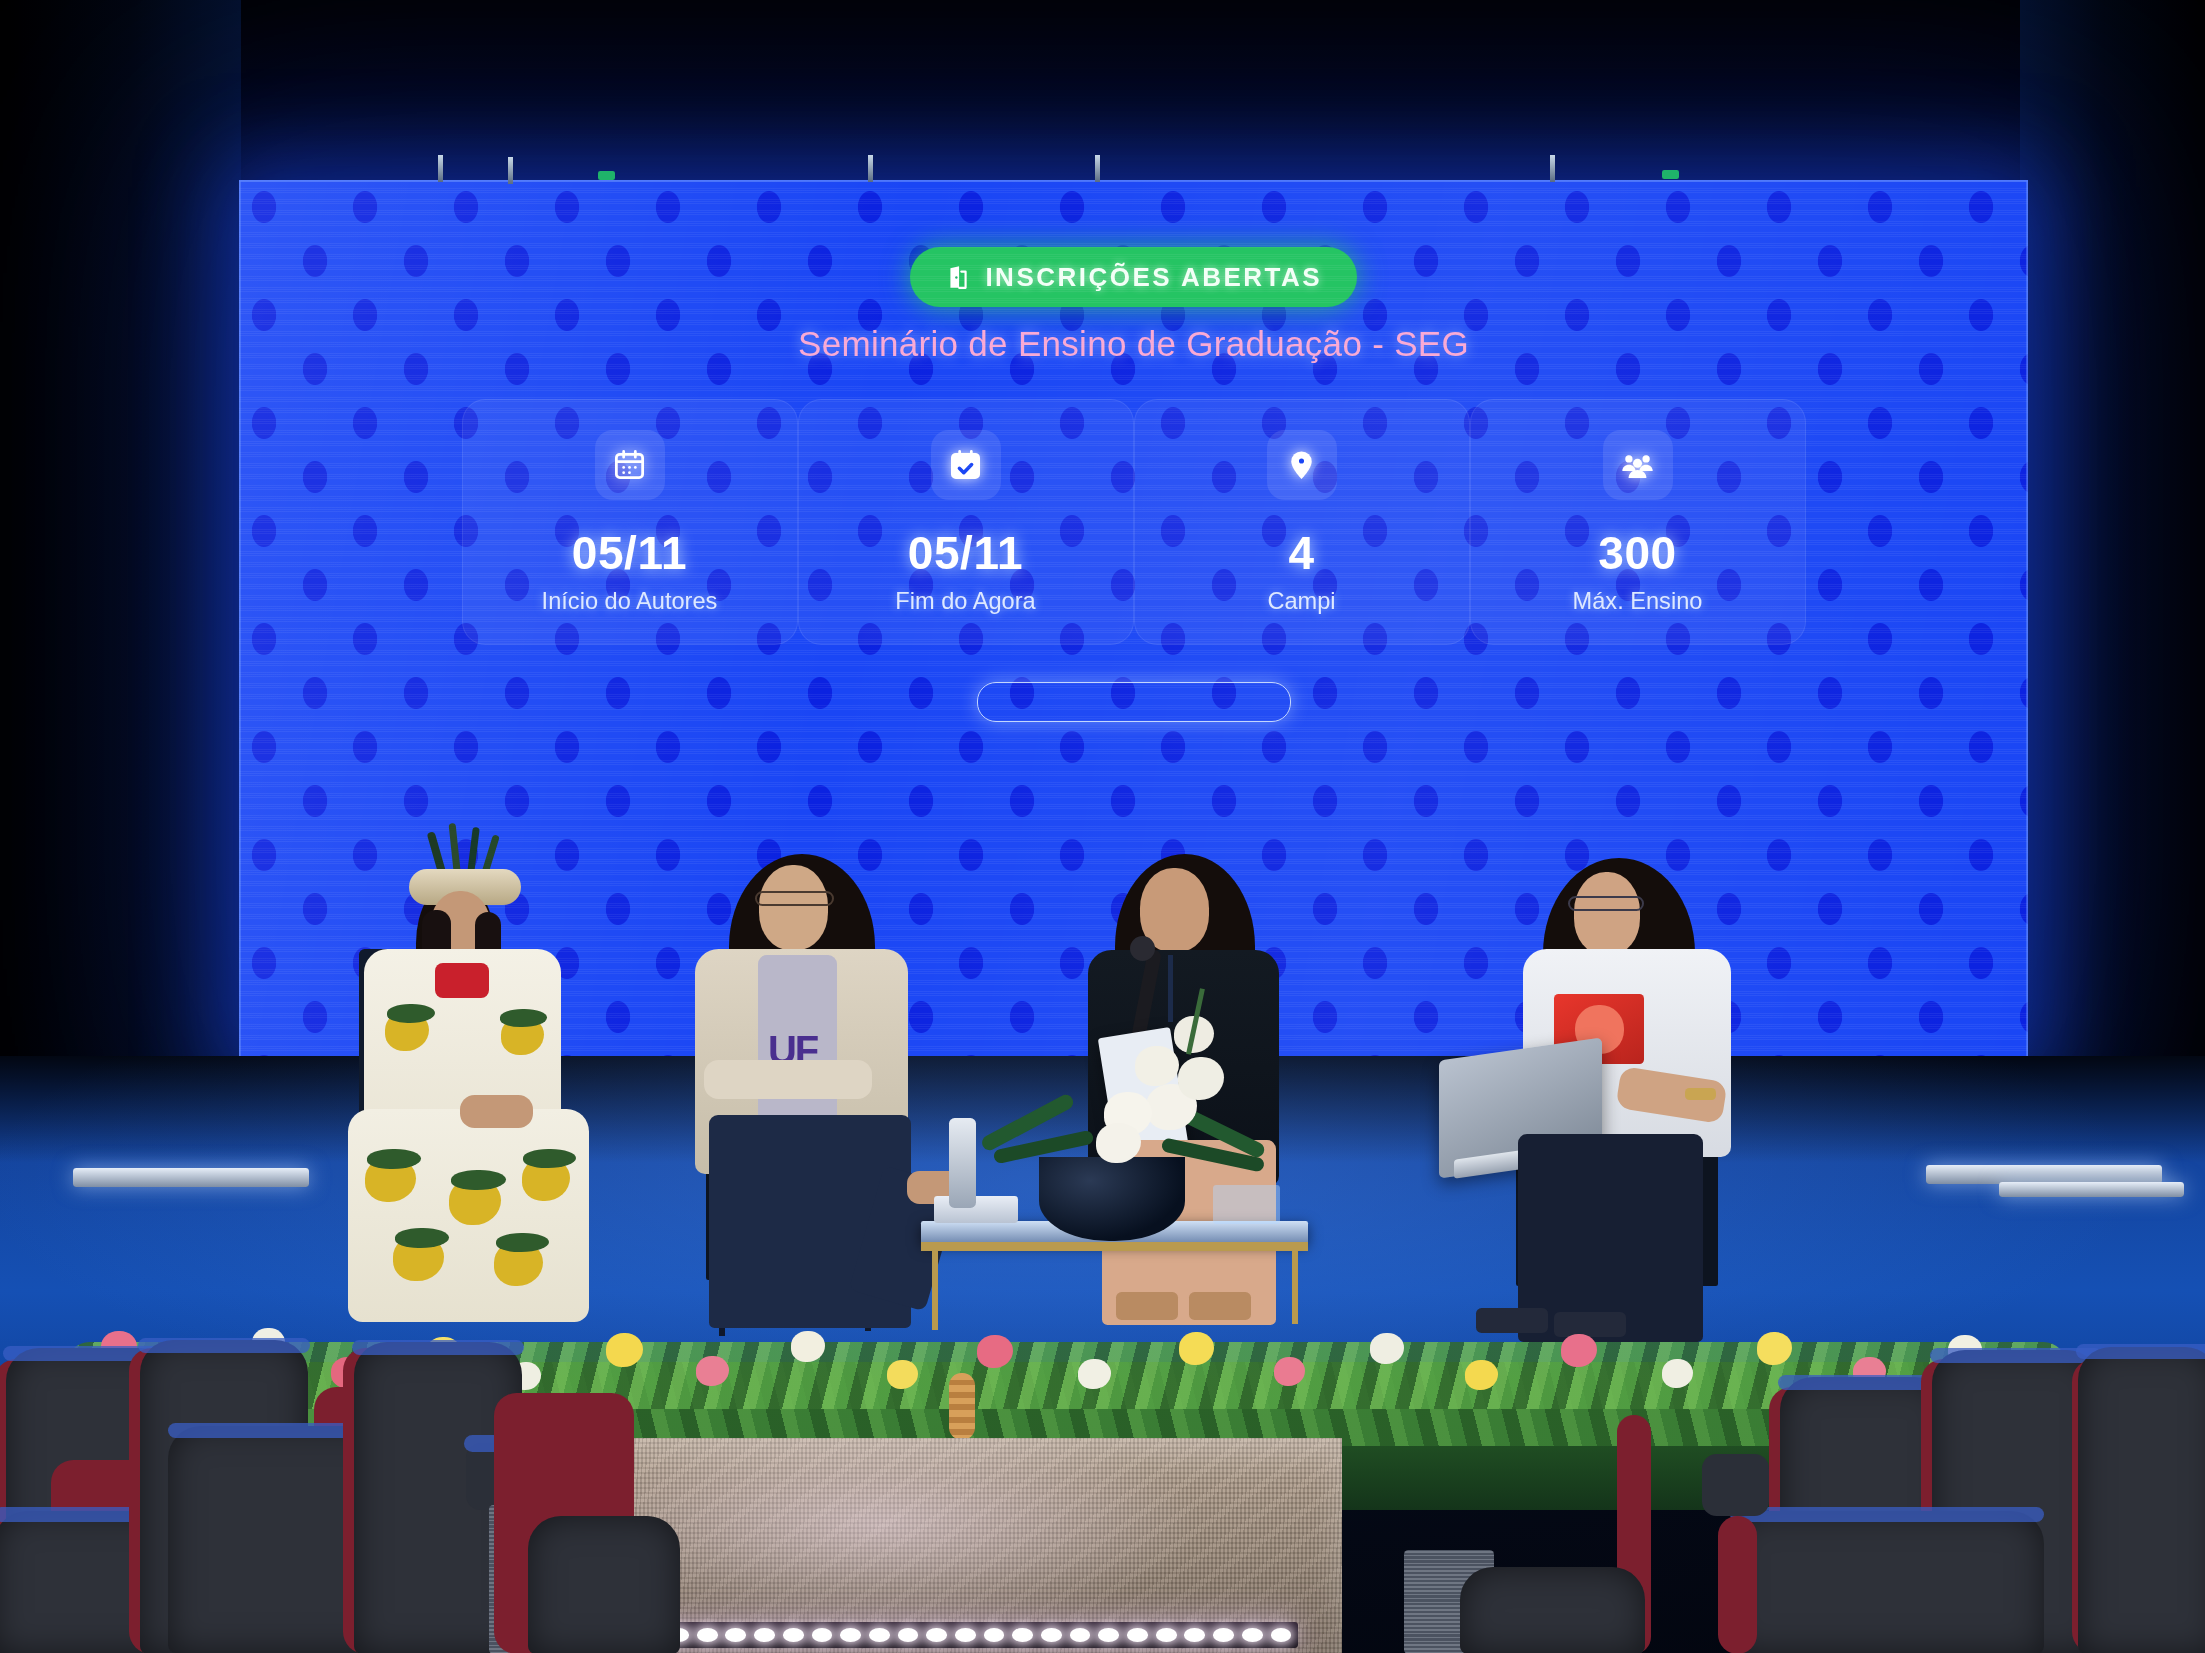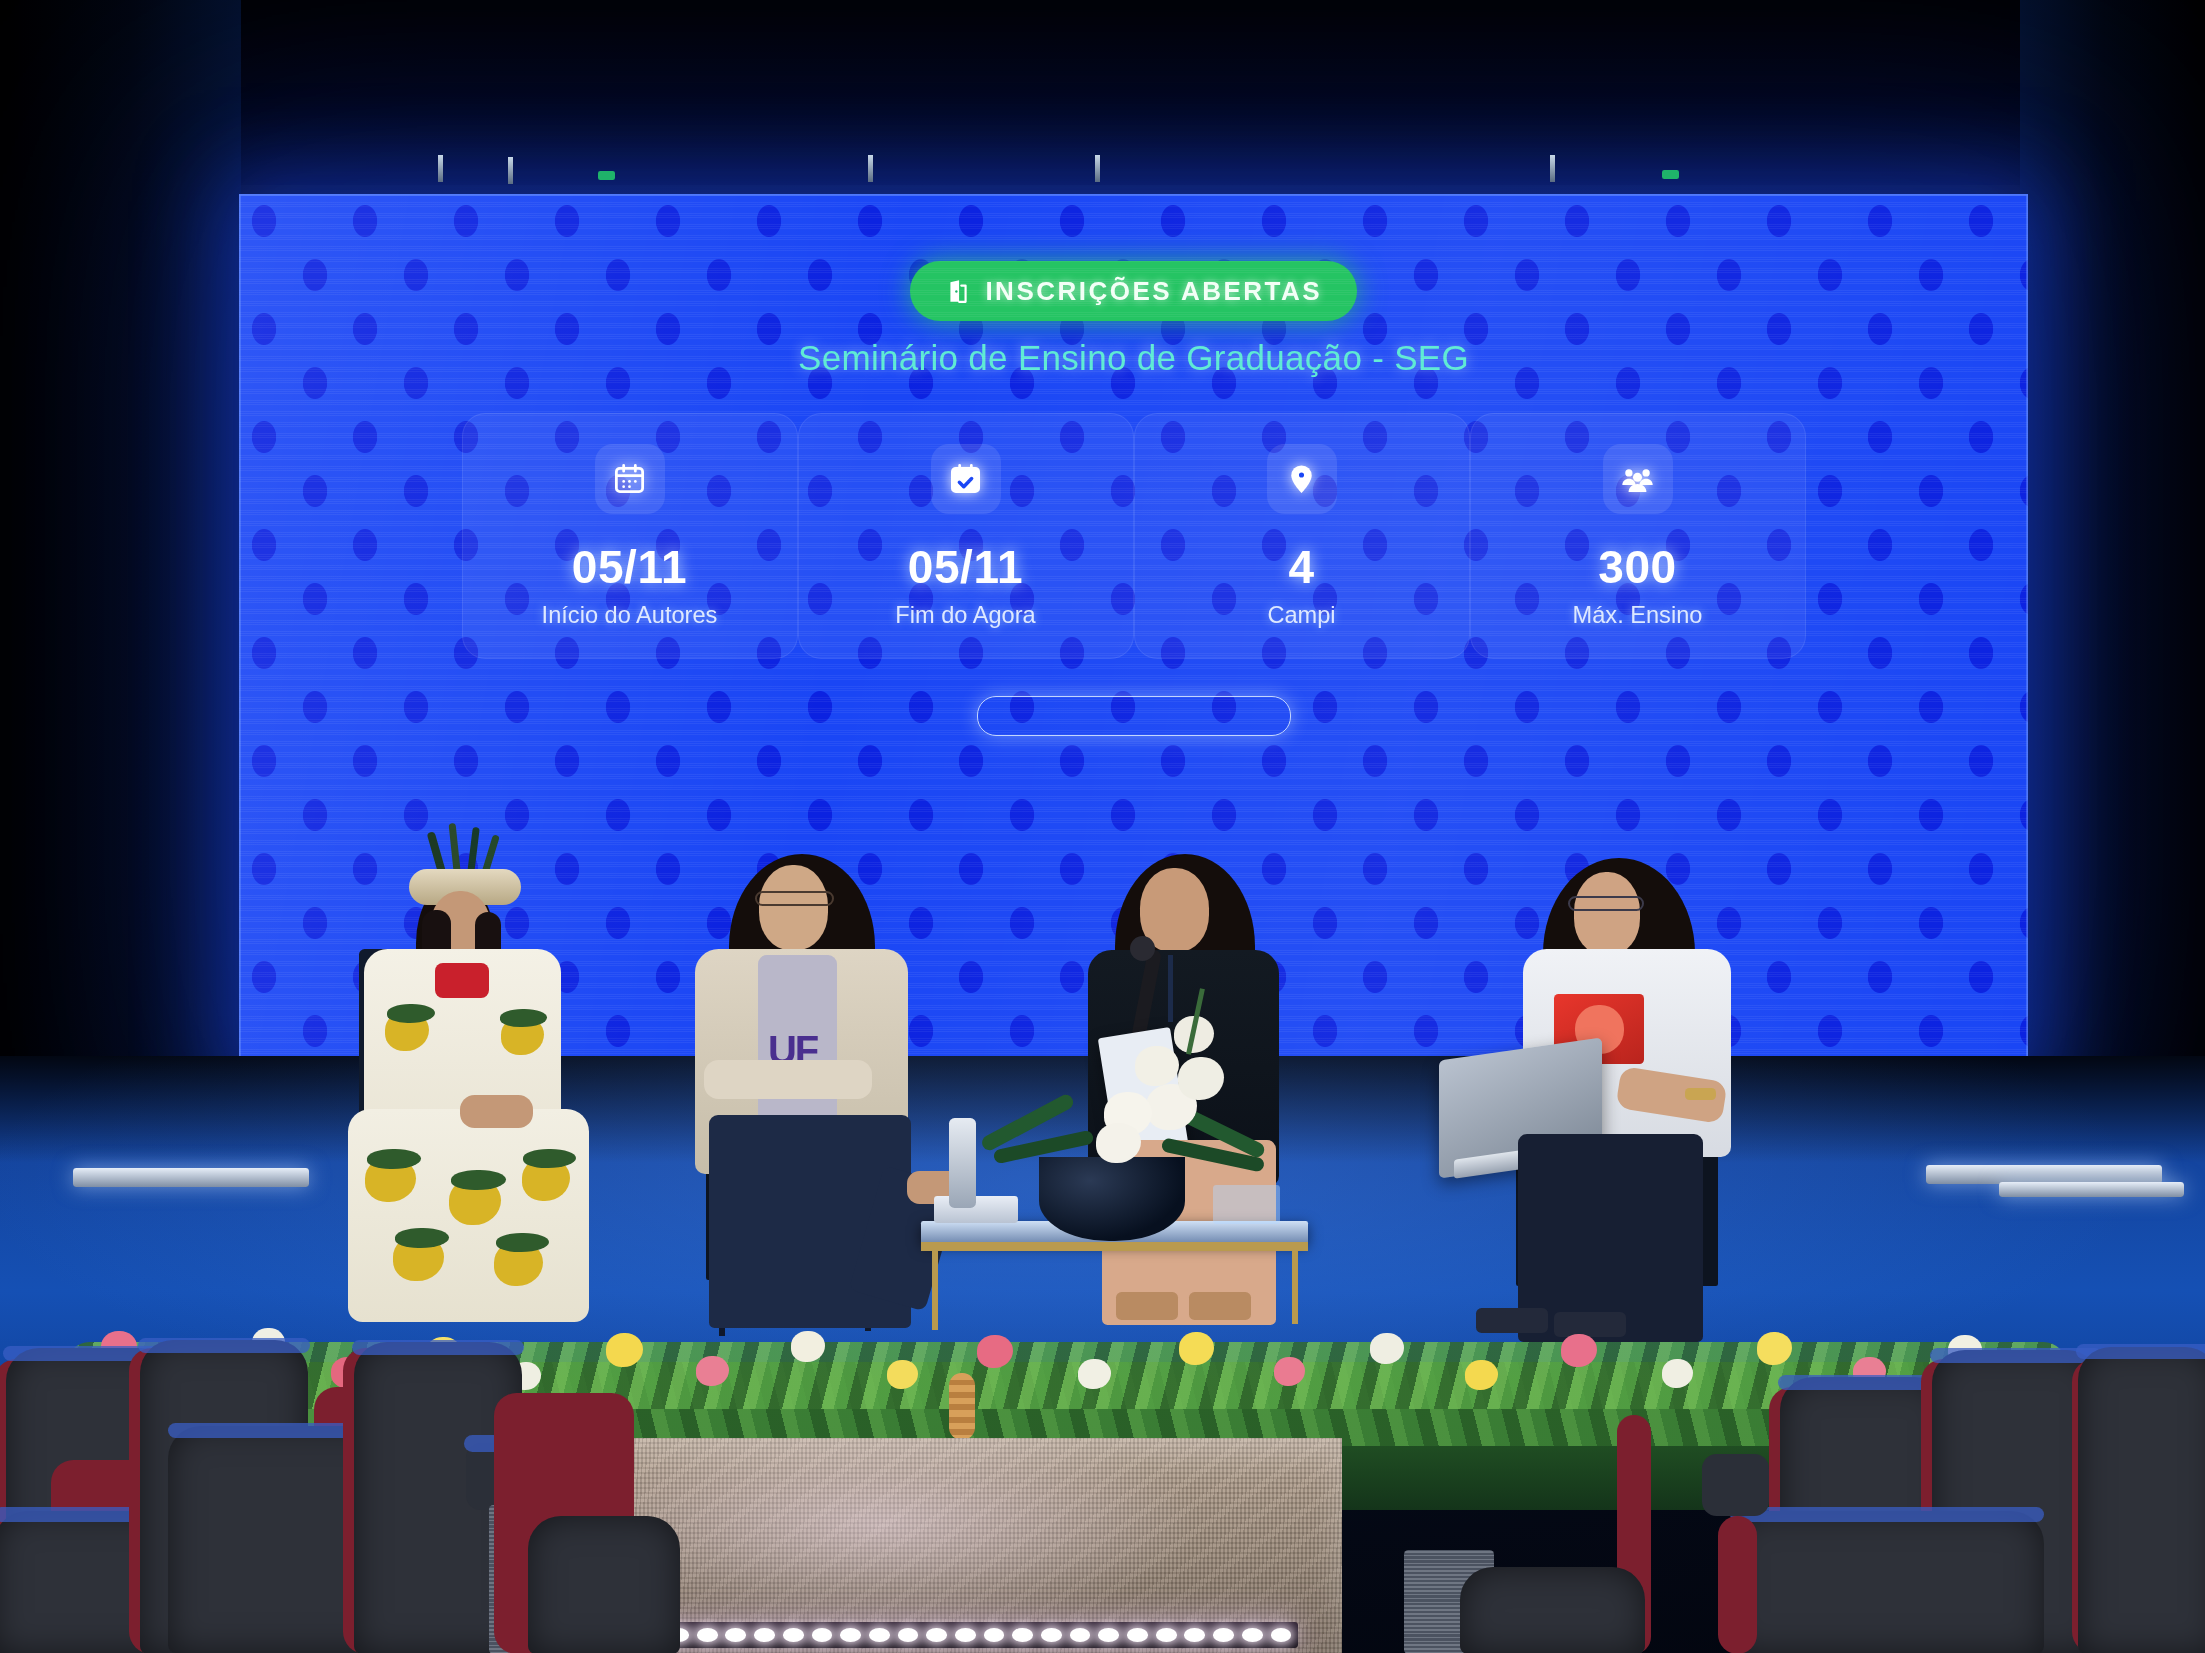--- a/index.html
+++ b/index.html
@@ -21,21 +21,21 @@
 
   
   .stage-floor{position:absolute;left:0;top:1056px;width:100%;height:427px;
         background:linear-gradient(180deg,#0d2f7a 0%,#14459f 25%,#1550b4 55%,#0e3a8e 100%);}
   .floor-sheen{position:absolute;left:0;top:1056px;width:100%;height:427px;
         background:radial-gradient(ellipse 70% 90% at 48% 30%,rgba(90,150,255,.30),rgba(0,0,0,0) 70%);}
   .floor-shadow{position:absolute;left:0;top:1056px;width:100%;height:107px;
         background:linear-gradient(180deg,rgba(0,0,0,.85),rgba(0,0,0,0));}
 
   
-  .led-wall{position:absolute;left:239px;top:194px;width:1789px;height:882px;
+  .led-wall{position:absolute;left:239px;top:180px;width:1789px;height:882px;
         background:#1a46f5;overflow:hidden;
         box-shadow:0 0 79px 22.5px rgba(26,70,245,.45), 0 0 225px 67px rgba(20,50,200,.28);text-align:right;}
   .led-dots{position:absolute;inset:0;opacity:.92;
         background-image:
           radial-gradient(ellipse 19px 25px at 25px 27px,#0a1fe0 0 62%,rgba(10,31,224,0) 66%),
           radial-gradient(ellipse 19px 25px at 76px 81px,#0a1fe0 0 62%,rgba(10,31,224,0) 66%);
         background-size:101px 108px,101px 108px;}
   .led-sheen{position:absolute;inset:0;
         background:linear-gradient(100deg,rgba(255,255,255,.09),rgba(255,255,255,0) 35%,rgba(255,255,255,.05) 65%,rgba(255,255,255,0));}
   .led-scan{position:absolute;inset:0;opacity:.16;
@@ -53,21 +53,21 @@
 
   .badge{display:flex;align-items:center;gap:14.6px;
          background:#25c463;border-radius:561px;padding:14.6px 35px;
          box-shadow:0 0 28px rgba(37,196,99,.7);}
   .badge-label{color:#f2fff6;font-size:26px;font-weight:700;letter-spacing:2.5px;
          text-shadow:0 0 9px rgba(255,255,255,.65);}
   .badge-ico{width:26px;height:26px;display:block;}
 
   .title{margin-top:46px;color:#ffffff;font-size:80px;font-weight:800;letter-spacing:2.8px;
          text-shadow:0 0 19px rgba(190,215,255,.95),0 0 45px rgba(120,170,255,.7);}
-  .subtitle{margin-top:17px;color:#5eead4;font-size:35px;font-weight:500;letter-spacing:0.3px;
+  .subtitle{margin-top:17px;color:#f9a8d4;font-size:35px;font-weight:500;letter-spacing:0.3px;
          text-shadow:0 0 12.4px rgba(180,210,255,.8);}
 
   .stats{margin-top:35px;display:flex;gap:0;}
   .stat{width:336px;height:246px;box-sizing:border-box;
         display:flex;flex-direction:column;align-items:center;justify-content:center;
         background:rgba(255,255,255,.055);border:0.6px solid rgba(255,255,255,.085);
         border-radius:23.6px;}
   .stat-ico-wrap{width:70px;height:70px;border-radius:18px;
         background:rgba(255,255,255,.10);
         display:flex;align-items:center;justify-content:center;}

